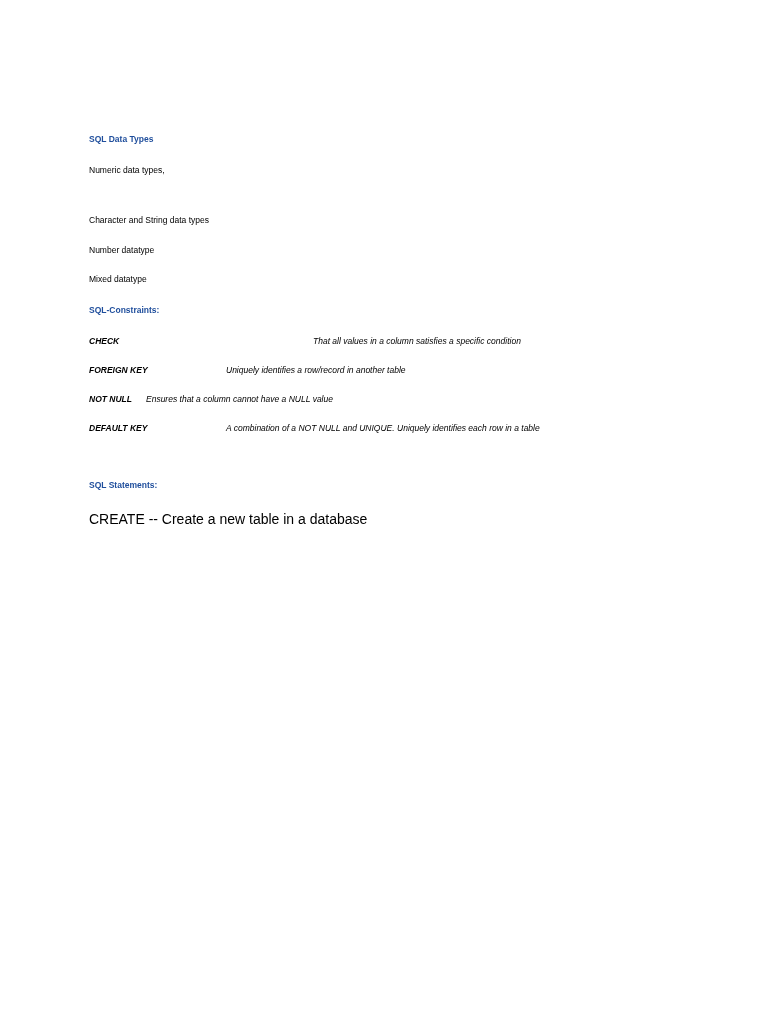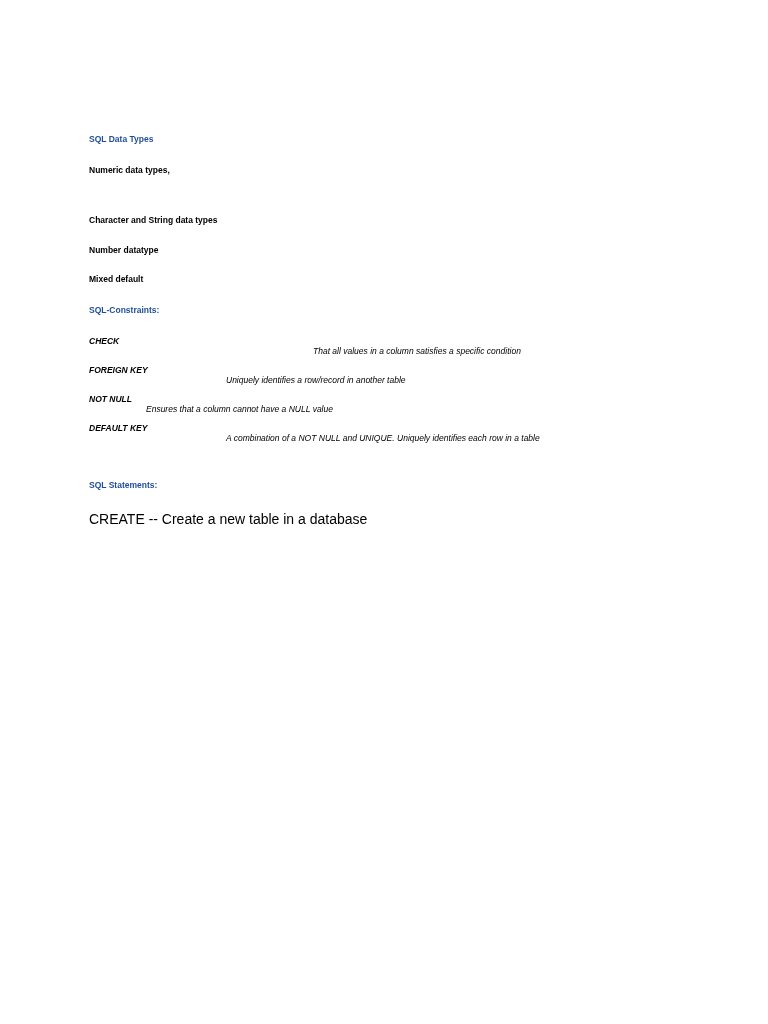--- a/index.html
+++ b/index.html
@@ -33,41 +33,41 @@
     color: #1f4e9c;
     font-weight: bold;
     font-size: 8.5px;
     margin: 0 0 0 0;
     line-height: 1;
   }
   .block-spacer-small { height: 21px; }
   .block-spacer-med { height: 22px; }
   .list-line {
     font-size: 8.5px;
-    font-weight: bold;
+    font-weight: normal;
     line-height: 1;
     margin: 0;
   }
   
   .c-row {
     position: relative;
     height: 29px;
     font-size: 8.5px;
     font-style: italic;
   }
   .c-term {
     position: absolute;
     left: 0;
     top: 0;
     font-weight: bold;
     white-space: nowrap;
   }
   .c-desc {
     position: absolute;
-    top: 10px;
+    top: 0;
     font-weight: normal;
     white-space: nowrap;
   }
   .stmt-row {
     font-size: 14px;
     font-weight: normal;
     line-height: 1;
   }
 </style>
 </head>
@@ -79,21 +79,21 @@
     <div class="heading">SQL Data Types</div>
     <div class="block-spacer-med"></div>
 
     <div class="list-line">Numeric data types,</div>
     <div class="block-spacer-small"></div>
     <div class="block-spacer-small"></div>
     <div class="list-line">Character and String data types</div>
     <div class="block-spacer-small"></div>
     <div class="list-line">Number datatype</div>
     <div class="block-spacer-small"></div>
-    <div class="list-line">Mixed default</div>
+    <div class="list-line">Mixed datatype</div>
 
     <div style="height:22px"></div>
 
     <div class="heading">SQL-Constraints:</div>
 
     <div style="height:22px"></div>
 
     <div class="c-row">
       <span class="c-term">CHECK</span>
       <span class="c-desc" style="left:224px">That all values in a column satisfies a specific condition</span>

